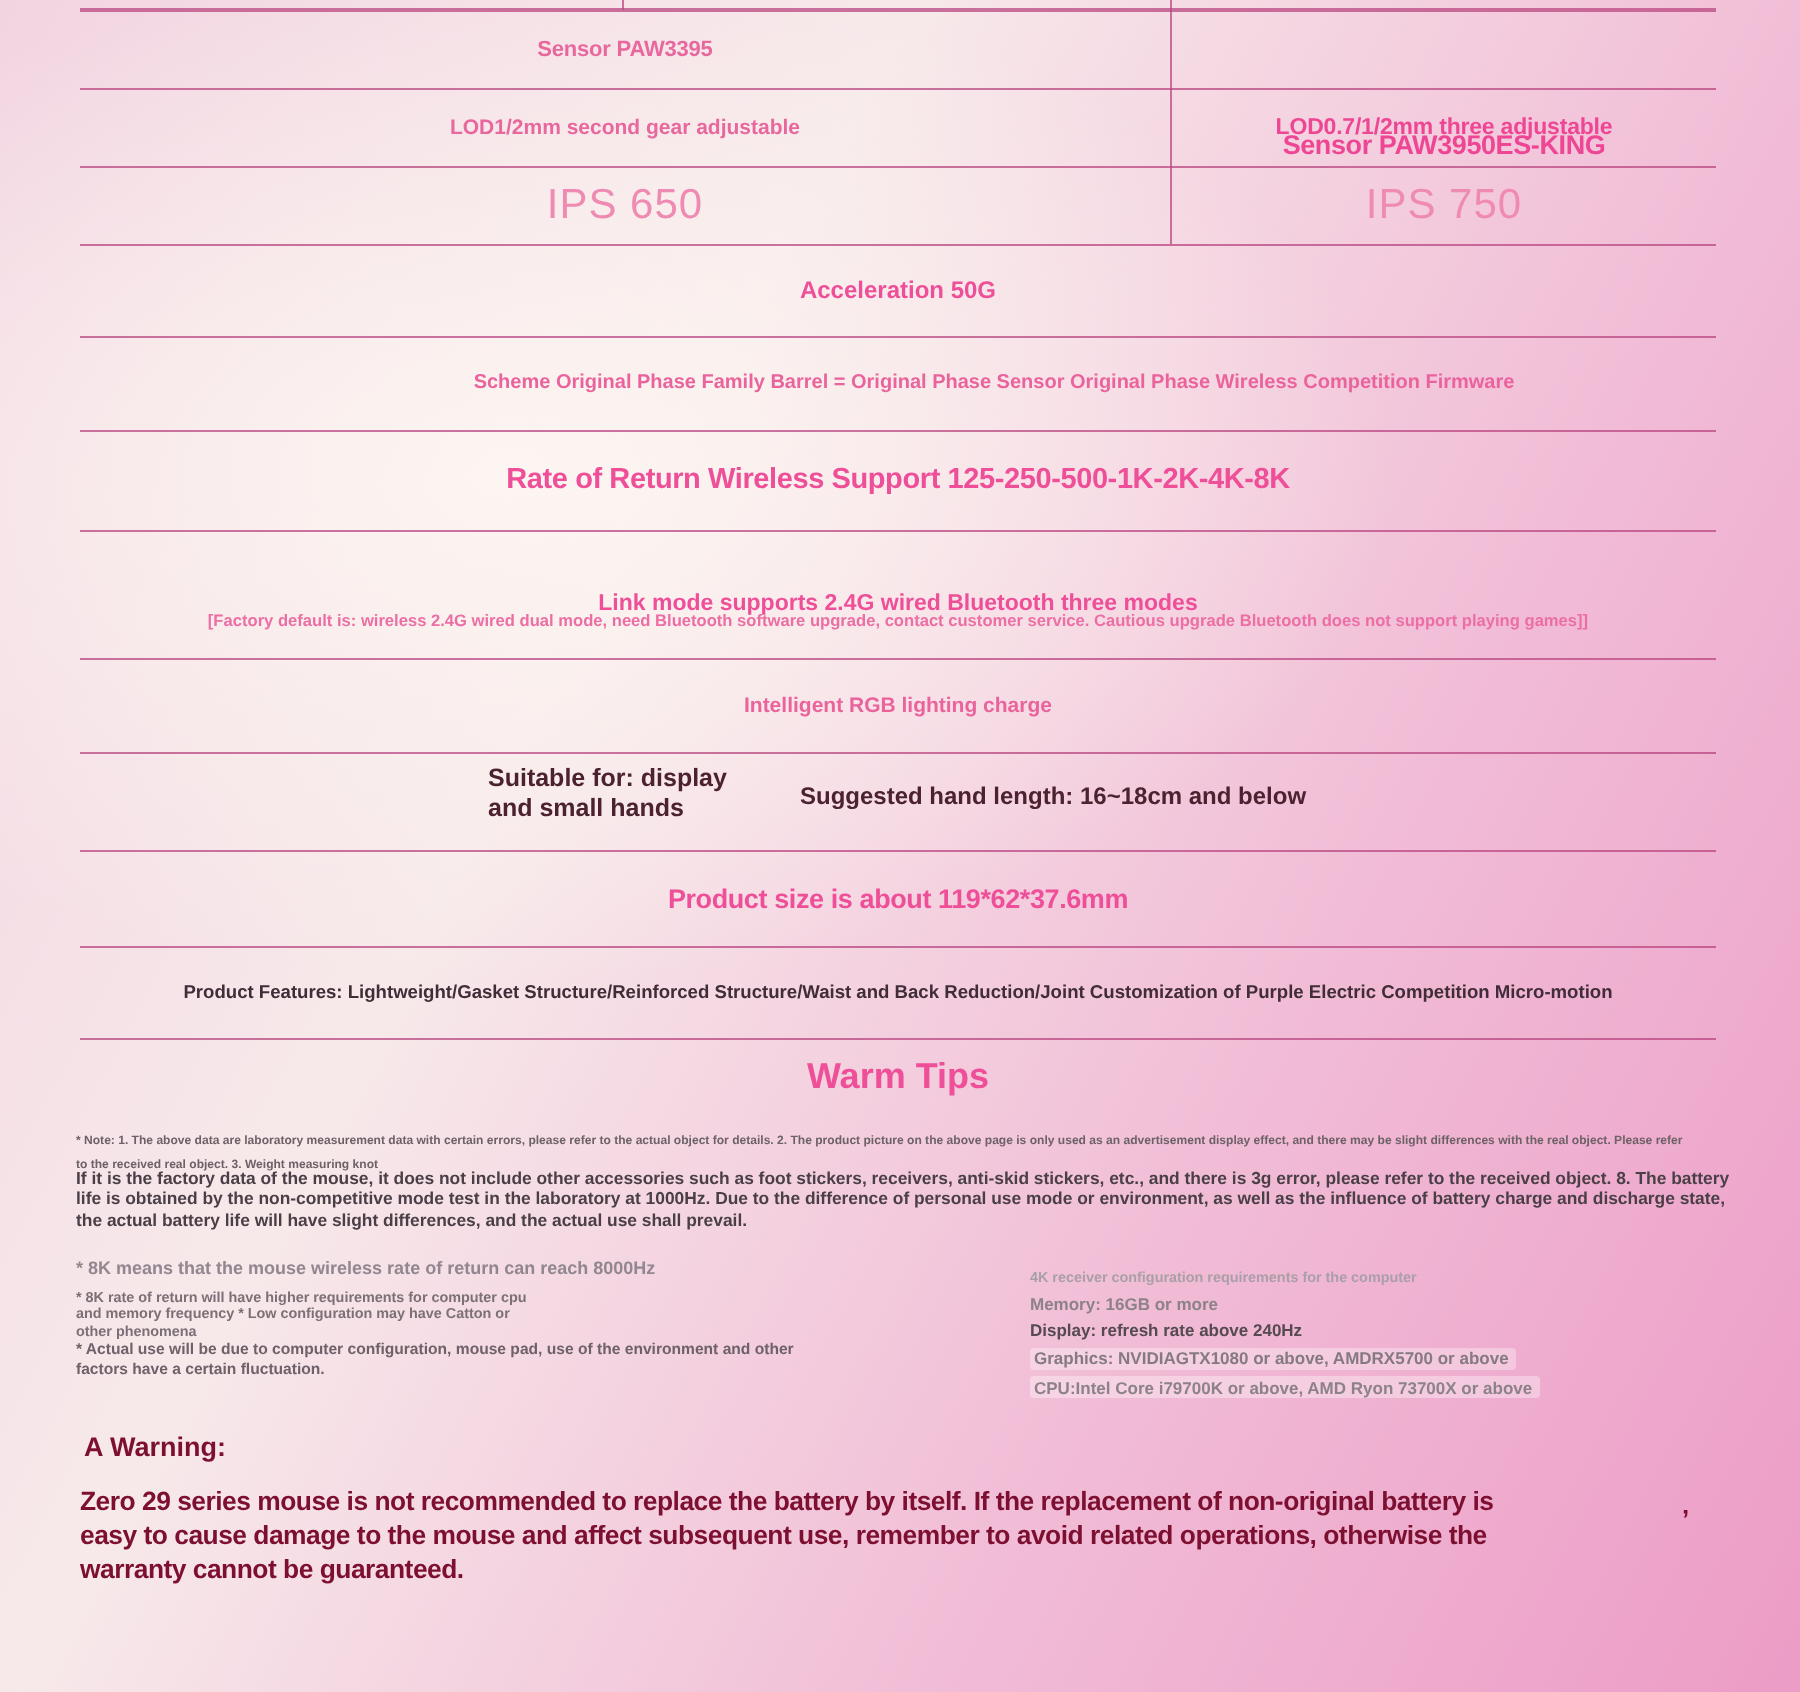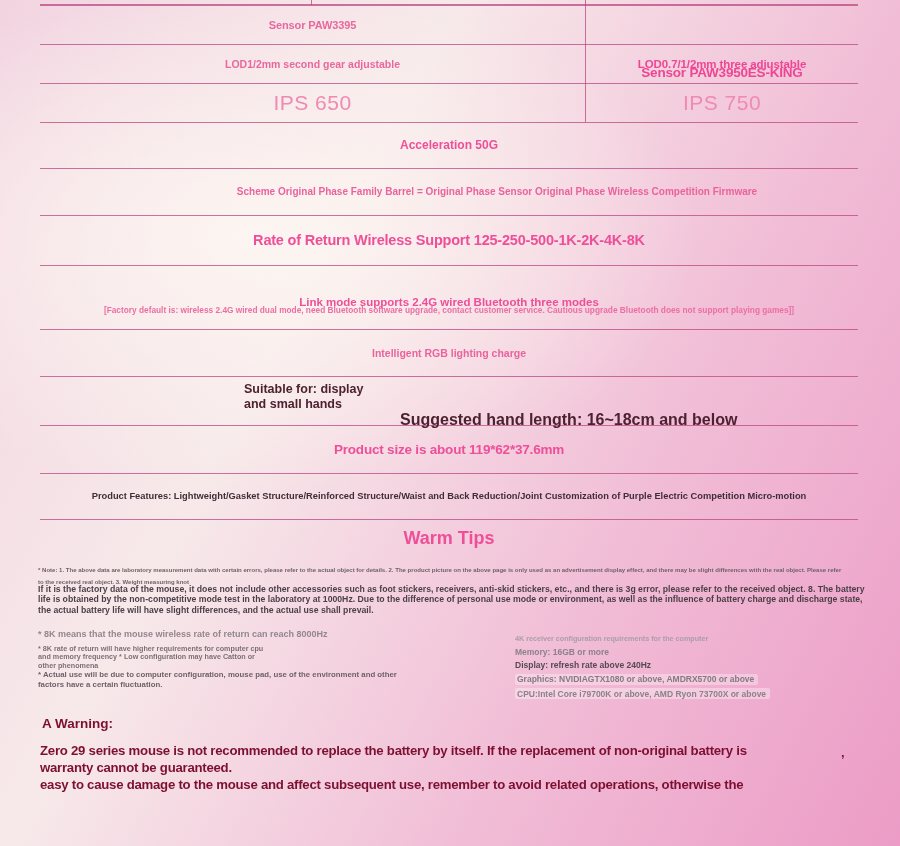--- a/index.html
+++ b/index.html
@@ -48,21 +48,21 @@
   .scheme {font-size:10px;font-weight:700;color:#ea639c;}
   .rate {font-size:14.5px;font-weight:700;color:#ee4f98;letter-spacing:-0.2px;}
   .linkmode {font-size:11.5px;font-weight:700;color:#ee4f98;}
   .linknote {font-size:8.3px;font-weight:700;color:#ec6ea4;}
   .rgb {font-size:10.5px;font-weight:600;color:#ea639c;}
   .size {font-size:13.5px;font-weight:700;color:#ee4f98;letter-spacing:-0.2px;}
   .warmtitle {font-size:18px;font-weight:700;color:#ee4f98;}
 
   
   .suitable{position:absolute;left:244px;top:382px;font-size:12.5px;font-weight:700;color:#4c2230;line-height:15px;white-space:nowrap;text-align:left;}
-  .suggested{position:absolute;left:400px;top:391px;font-size:16px;font-weight:700;color:#4c2230;white-space:nowrap;margin-top:20px;}
+  .suggested{position:absolute;left:400px;top:391px;font-size:12px;font-weight:700;color:#4c2230;white-space:nowrap;}
   .features{font-size:9.3px;font-weight:700;color:#402d38;}
 
   
   .fineprint{position:absolute;left:38px;top:566px;width:860px;}
   .fineprint .ln{font-size:9px;font-weight:600;color:#6d6168;transform:scale(0.67);transform-origin:0 0;white-space:nowrap;line-height:12px;}
   .notebold{position:absolute;left:38px;top:584px;width:840px;}
   .notebold .ln{font-size:8.7px;font-weight:700;color:#4a3f47;line-height:10.3px;white-space:nowrap;}
 
   .k8{position:absolute;left:38px;top:629px;font-size:9px;font-weight:600;color:#928790;white-space:nowrap;}
   .k8small{position:absolute;left:38px;top:645px;}
@@ -155,18 +155,18 @@
     <div class="req-title">4K receiver configuration requirements for the computer</div>
     <div class="req-ln req-memory">Memory: 16GB or more</div>
     <div class="req-ln req-display">Display: refresh rate above 240Hz</div>
     <div class="req-ln req-graphics">Graphics: NVIDIAGTX1080 or above, AMDRX5700 or above</div>
     <div class="req-ln req-cpu">CPU:Intel Core i79700K or above, AMD Ryon 73700X or above</div>
   </div>
 
   <div class="warn-title">A Warning:</div>
   <div class="warn-body">
     <div class="ln">Zero 29 series mouse is not recommended to replace the battery by itself. If the replacement of non-original battery is</div>
+    <div class="ln">easy to cause damage to the mouse and affect subsequent use, remember to avoid related operations, otherwise the</div>
     <div class="ln">warranty cannot be guaranteed.</div>
-    <div class="ln">easy to cause damage to the mouse and affect subsequent use, remember to avoid related operations, otherwise the</div>
   </div>
   <div class="stray">’</div>
 
 </div>
 
 </body></html>

